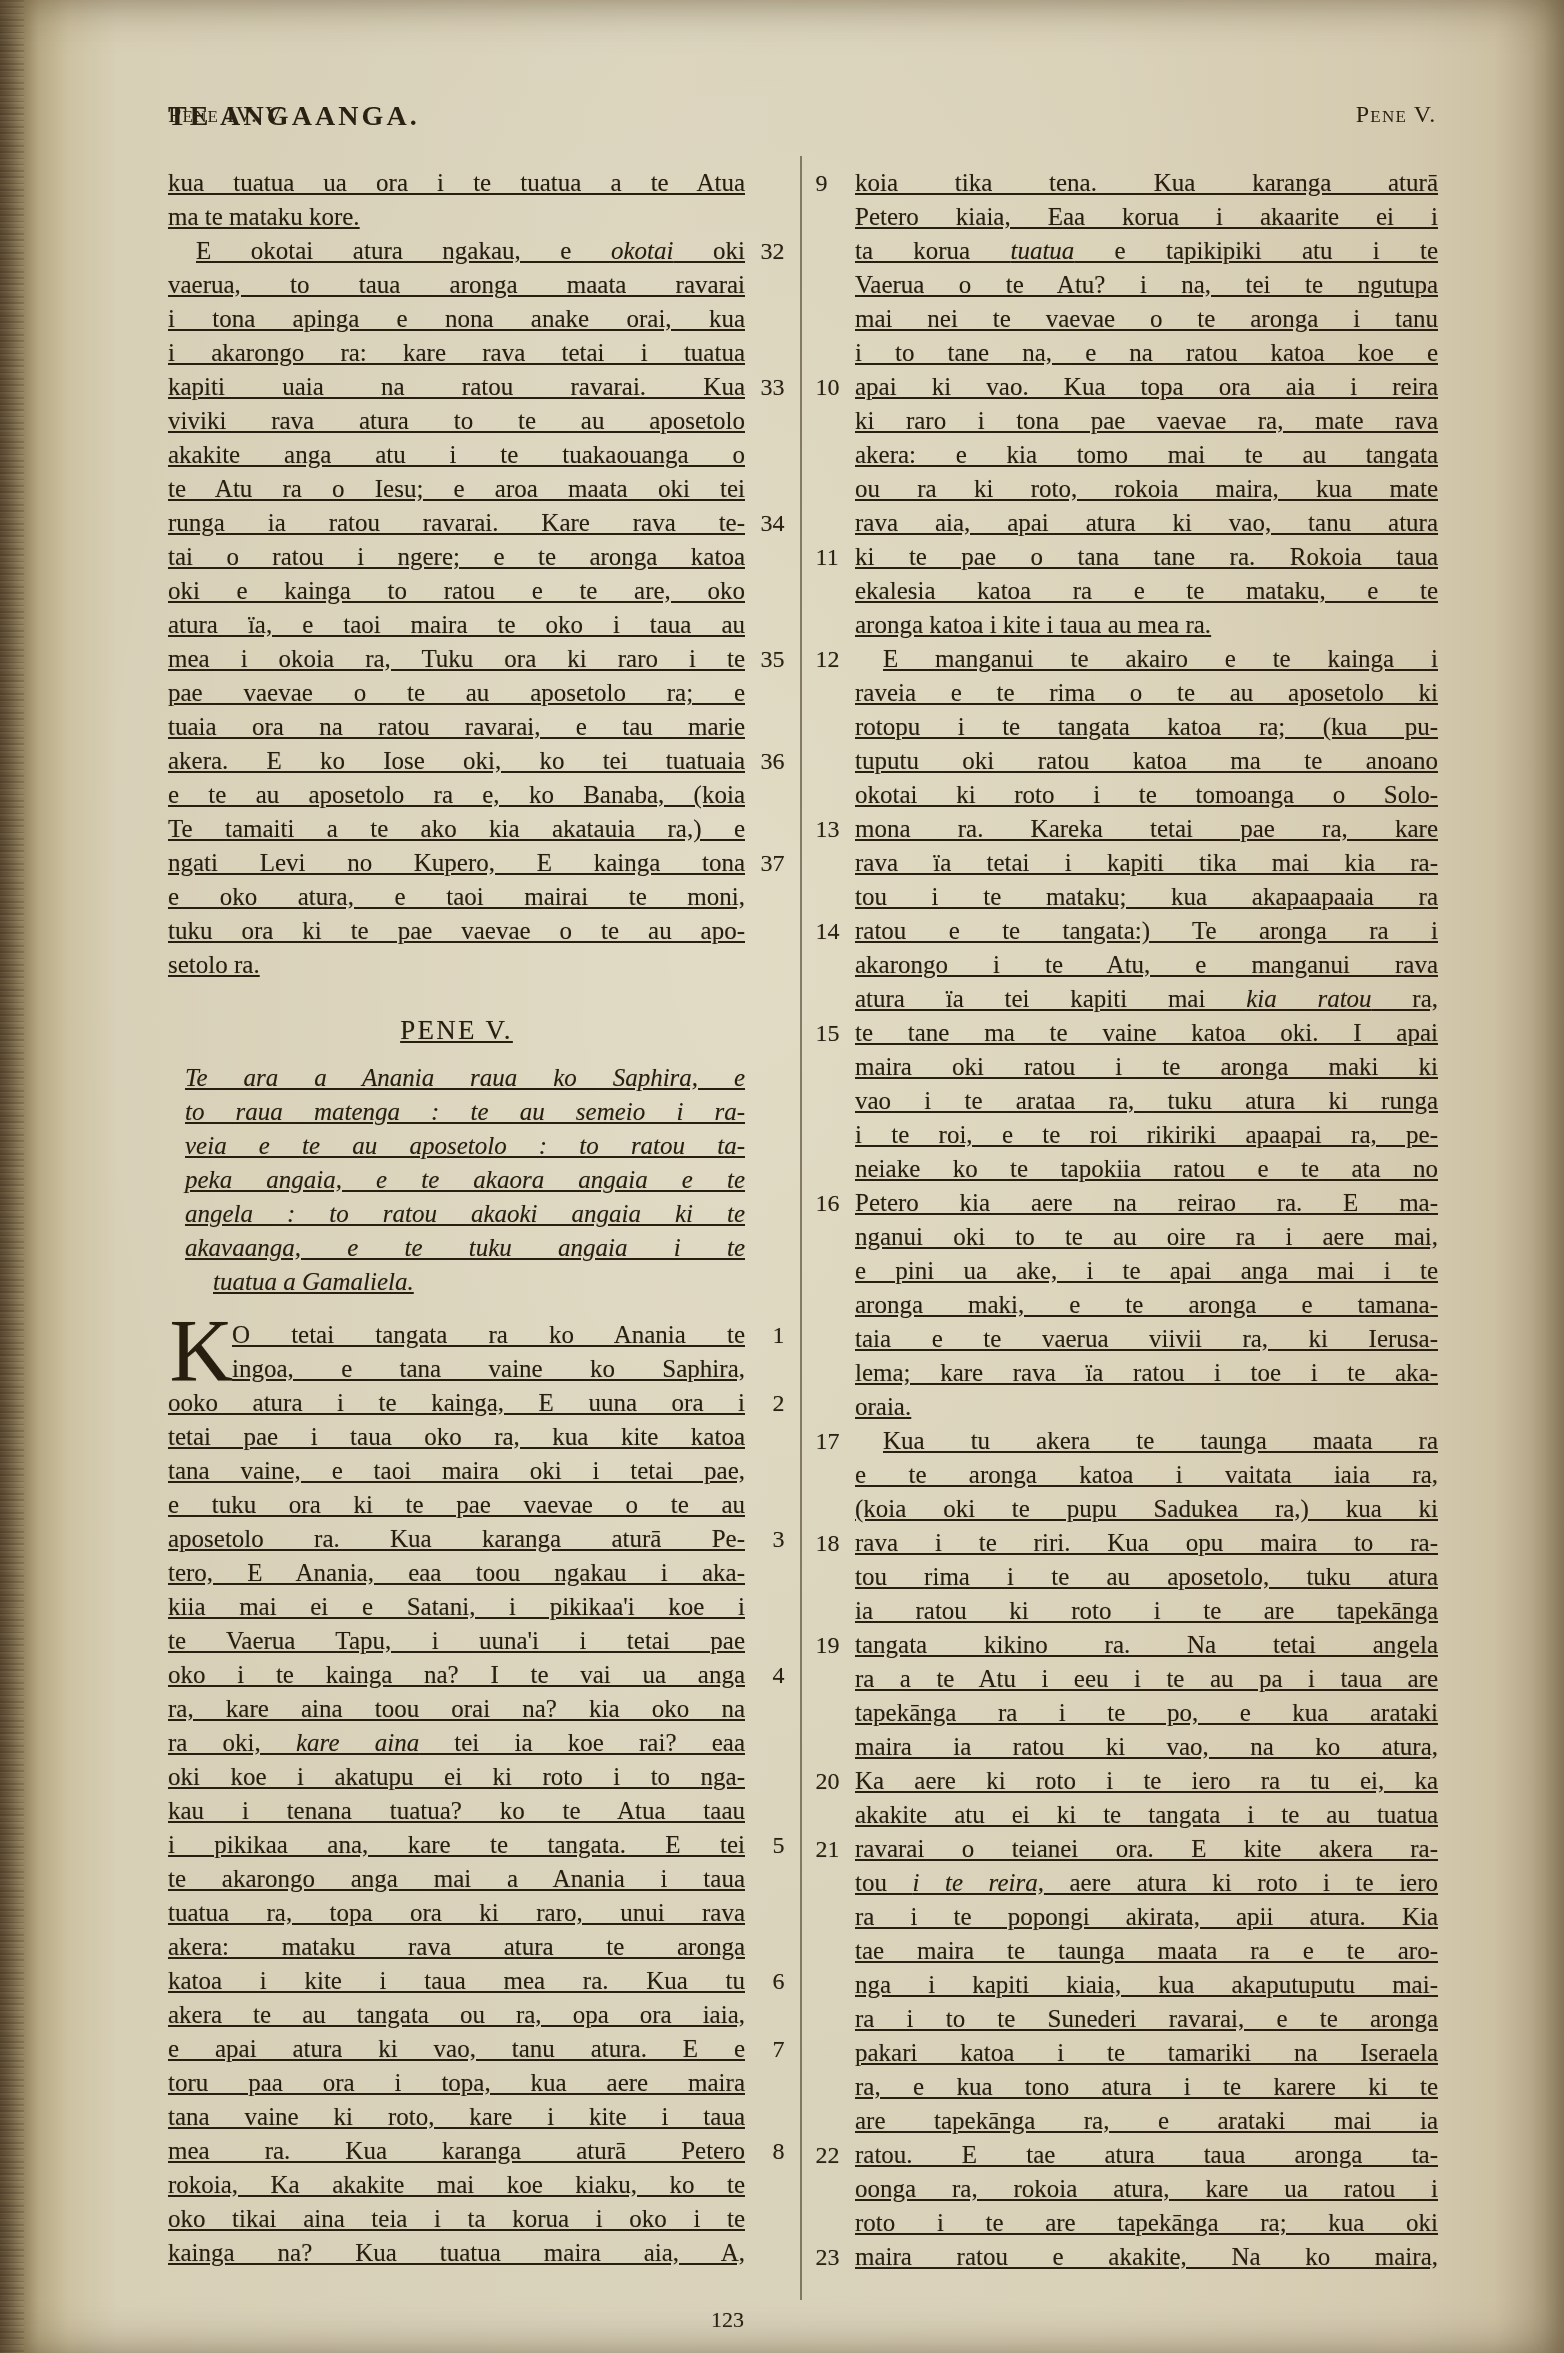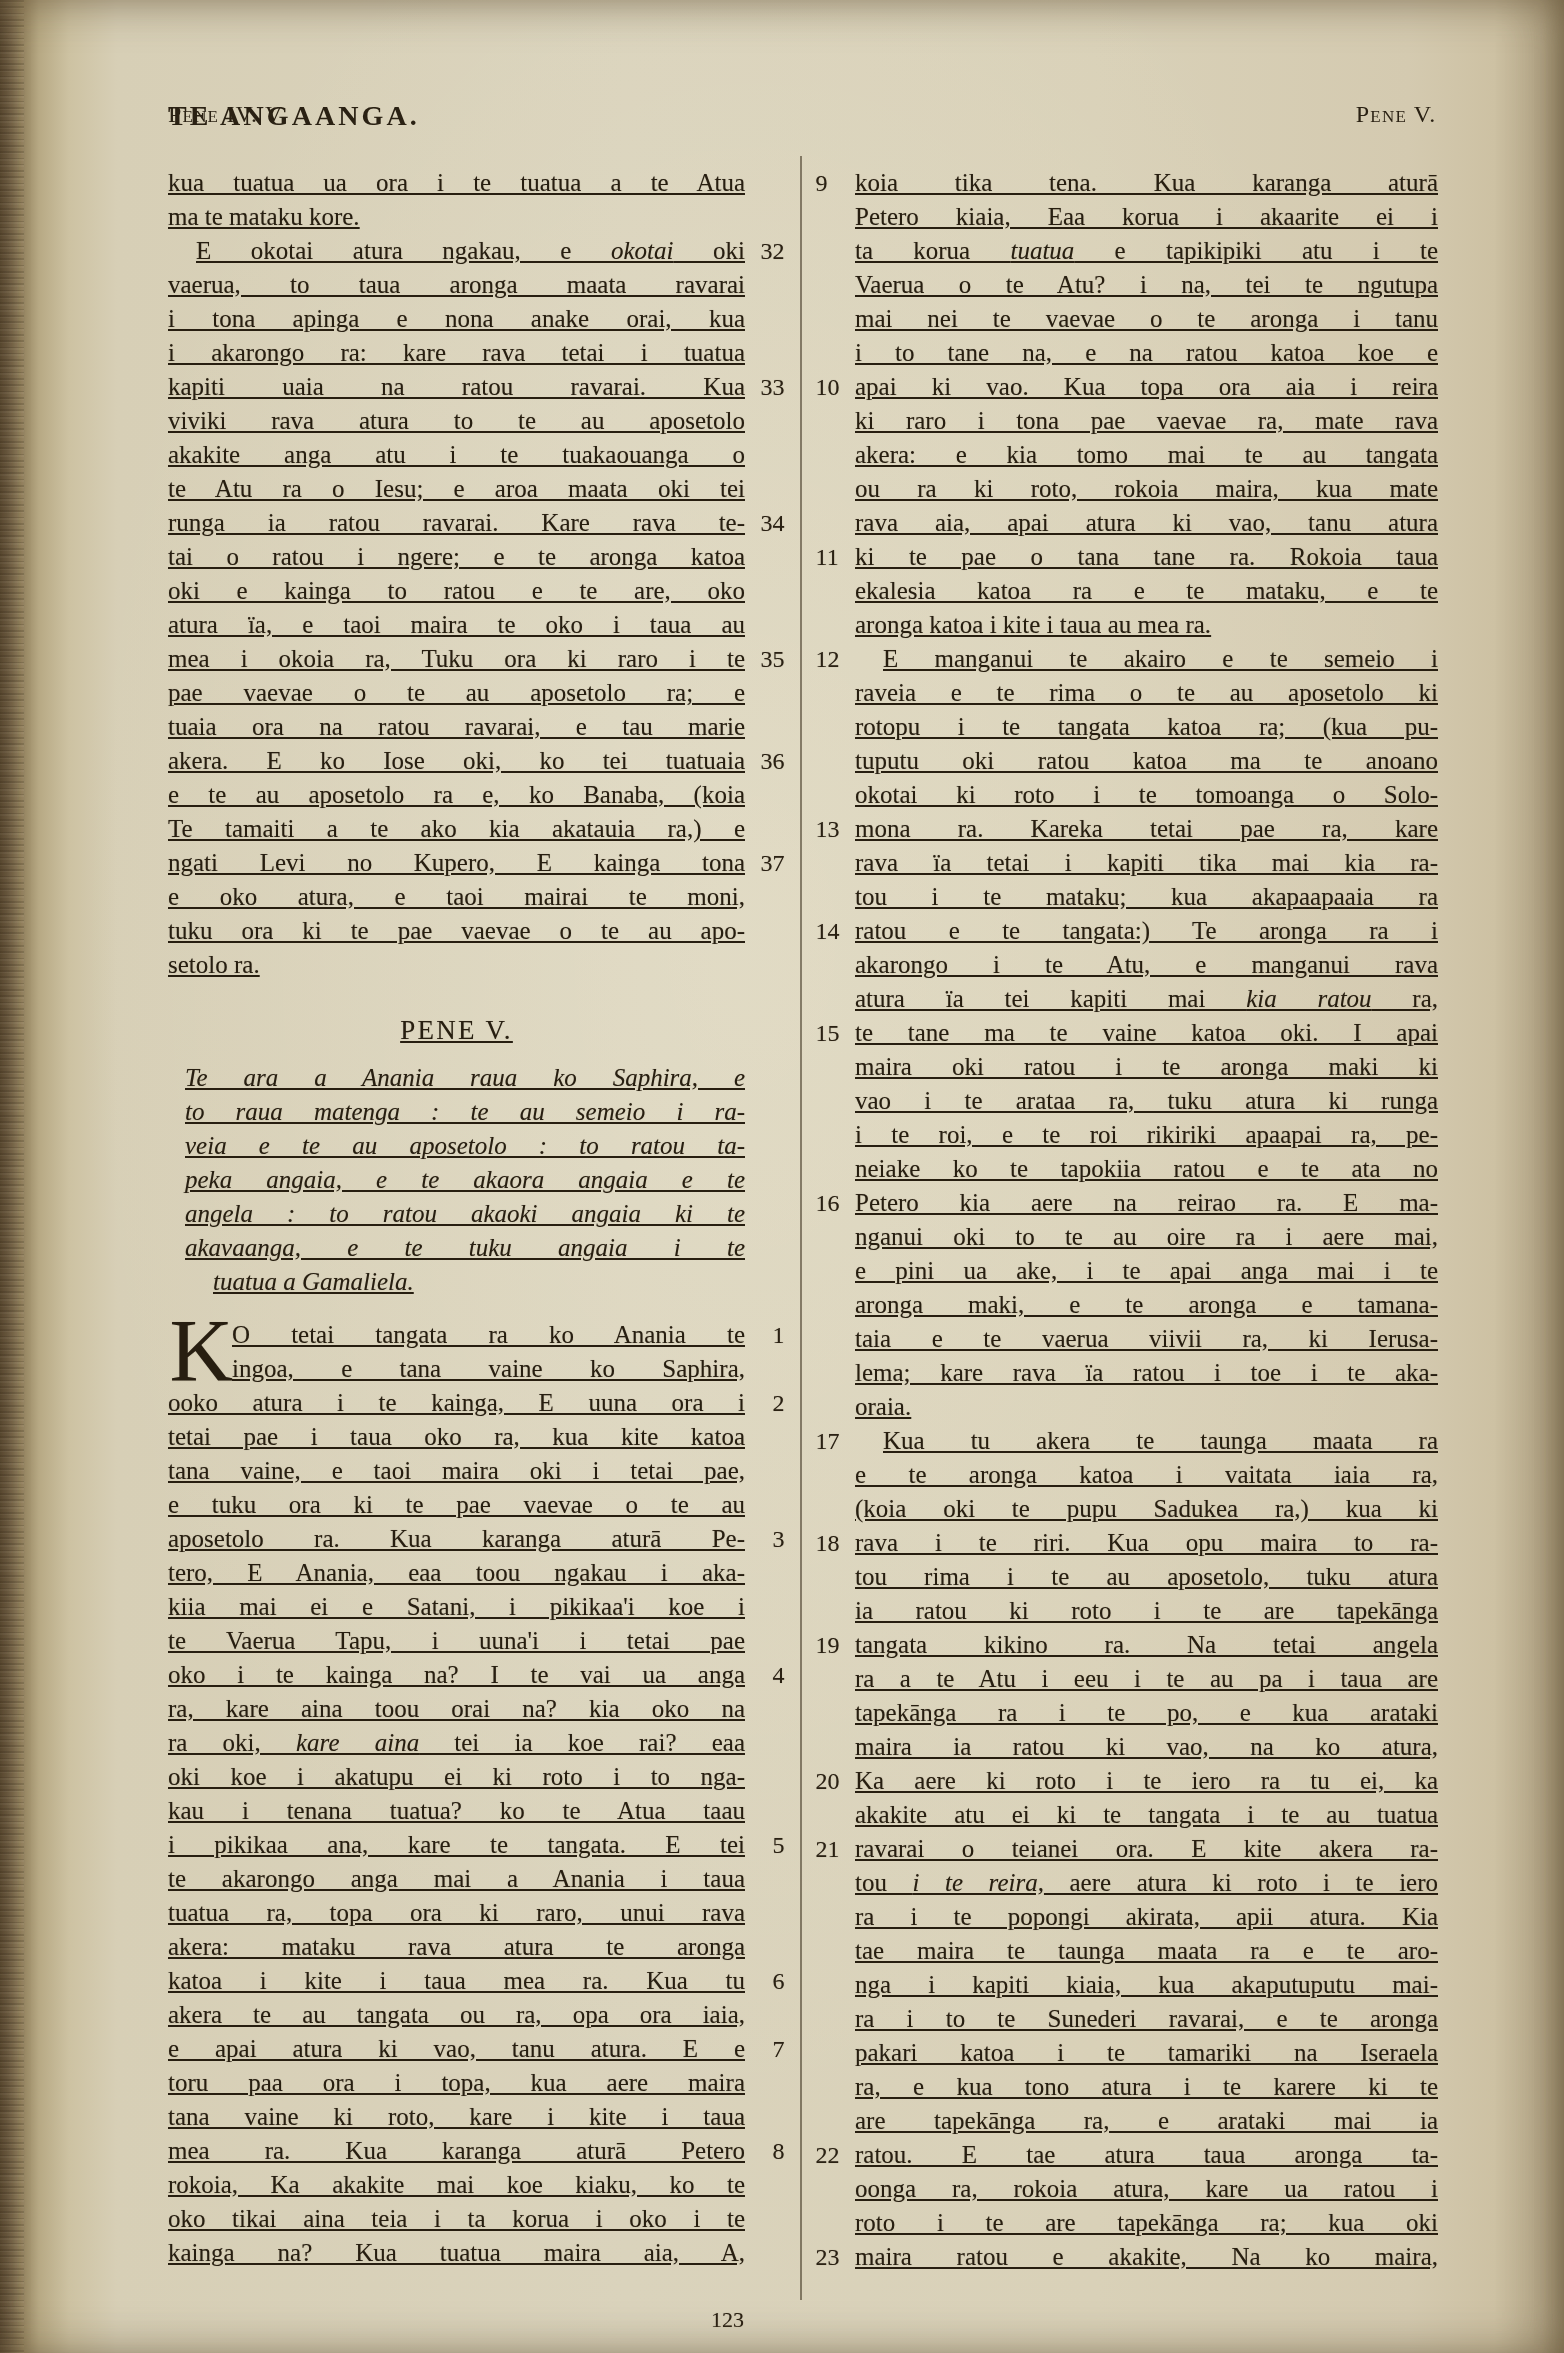--- a/index.html
+++ b/index.html
@@ -341,21 +341,21 @@
           <span class="txt">ki te pae o tana tane ra. Rokoia taua</span>
         </div>
         <div class="line">
           <span class="txt">ekalesia katoa ra e te mataku, e te</span>
         </div>
         <div class="line">
           <span class="txt end">aronga katoa i kite i taua au mea ra.</span>
         </div>
         <div class="line">
           <span class="verse">12</span>
-          <span class="txt ind">E manganui te akairo e te semeio i</span>
+          <span class="txt ind">E manganui te akairo e te kainga i</span>
         </div>
         <div class="line">
           <span class="txt">raveia e te rima o te au aposetolo ki</span>
         </div>
         <div class="line">
           <span class="txt">rotopu i te tangata katoa ra; (kua pu-</span>
         </div>
         <div class="line">
           <span class="txt">tuputu oki ratou katoa ma te anoano</span>
         </div>

